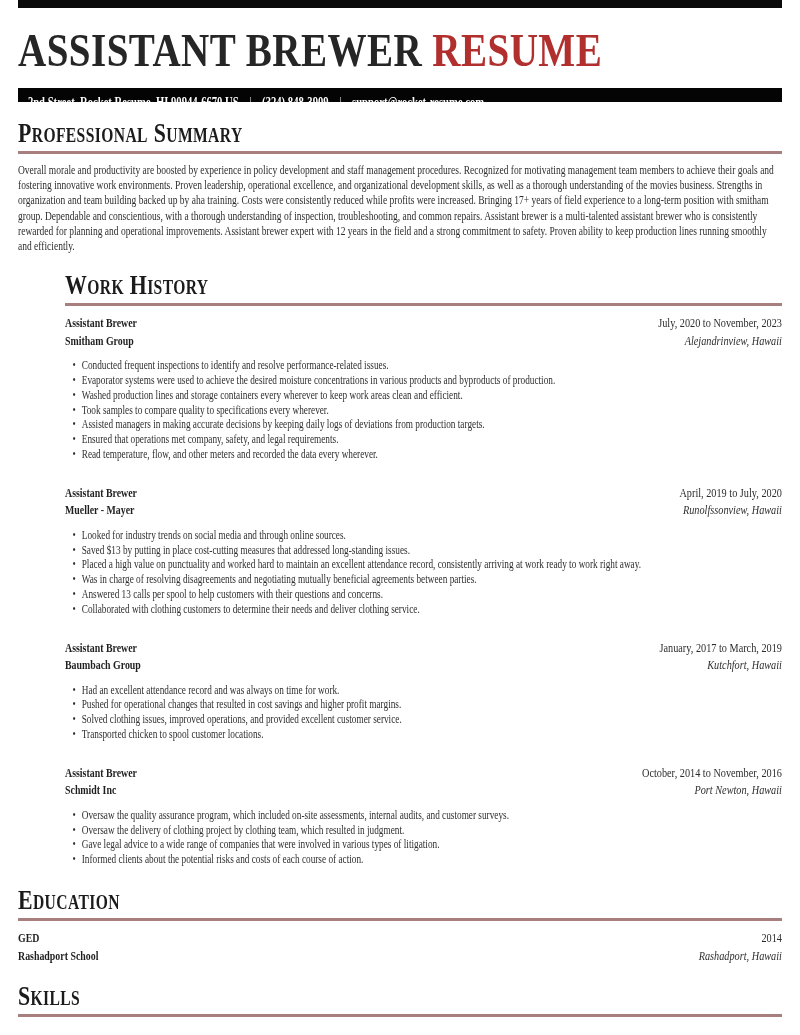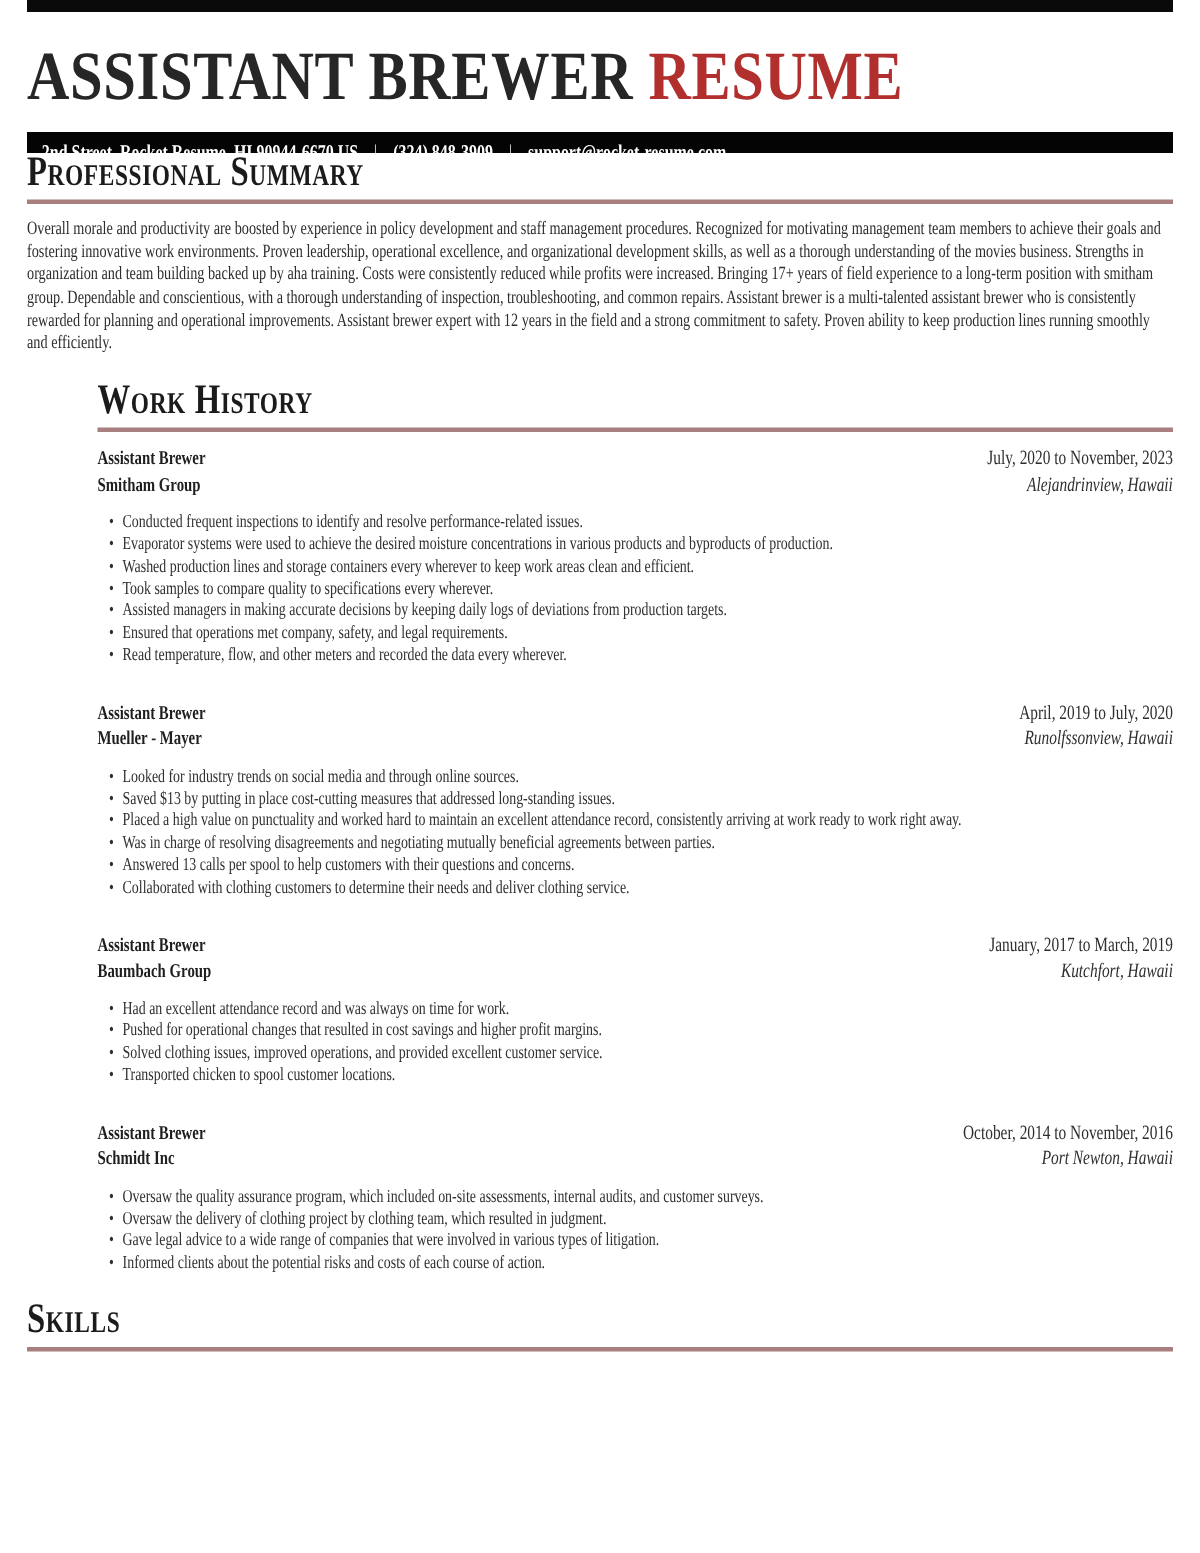--- a/index.html
+++ b/index.html
@@ -34,21 +34,21 @@
 
   .cond { transform: scaleX(0.76); transform-origin: 0 0; width: 131.57%; }
 
   h2 {
     margin: 0; font-variant: small-caps; font-weight: 700; font-size: 28px;
     line-height: 26px; color: #1b1b1b; letter-spacing: 0.5px; white-space: nowrap;
     transform: scaleX(0.78); transform-origin: 0 0; width: 128.2%;
   }
   .rule { height: 3px; background: #a87e7e; margin-top: 5px; }
 
-  .sec-summary   { }
+  .sec-summary   { margin-top: 18px; }
   .sec-work      { margin-top: 18px; margin-left: 47px; }
   .sec-education { margin-top: 20px; }
   .sec-skills    { margin-top: 18px; }
 
   .summary-text {
     margin: 9px 0 0; font-size: 12.5px; line-height: 15.2px; color: #2d2d2d;
   }
 
   .job { margin-top: 8px; }
   .job + .job { margin-top: 22px; }
@@ -160,20 +160,34 @@
       </div>
       <ul class="bullets cond">
         <li>Oversaw the quality assurance program, which included on-site assessments, internal audits, and customer surveys.</li>
         <li>Oversaw the delivery of clothing project by clothing team, which resulted in judgment.</li>
         <li>Gave legal advice to a wide range of companies that were involved in various types of litigation.</li>
         <li>Informed clients about the potential risks and costs of each course of action.</li>
       </ul>
     </div>
   </section>
 
+  <section class="sec-education">
+    <h2>Education</h2>
+    <div class="rule"></div>
+    <div class="edu-rows">
+      <div class="jobrow cond">
+        <span class="edu-degree">GED</span>
+        <span class="edu-year">2014</span>
+      </div>
+      <div class="jobrow cond">
+        <span class="edu-school">Rashadport School</span>
+        <span class="edu-location">Rashadport, Hawaii</span>
+      </div>
+    </div>
+  </section>
 
   <section class="sec-skills">
     <h2>Skills</h2>
     <div class="rule"></div>
 
   </section>
 
 </div>
 
 </body></html>

